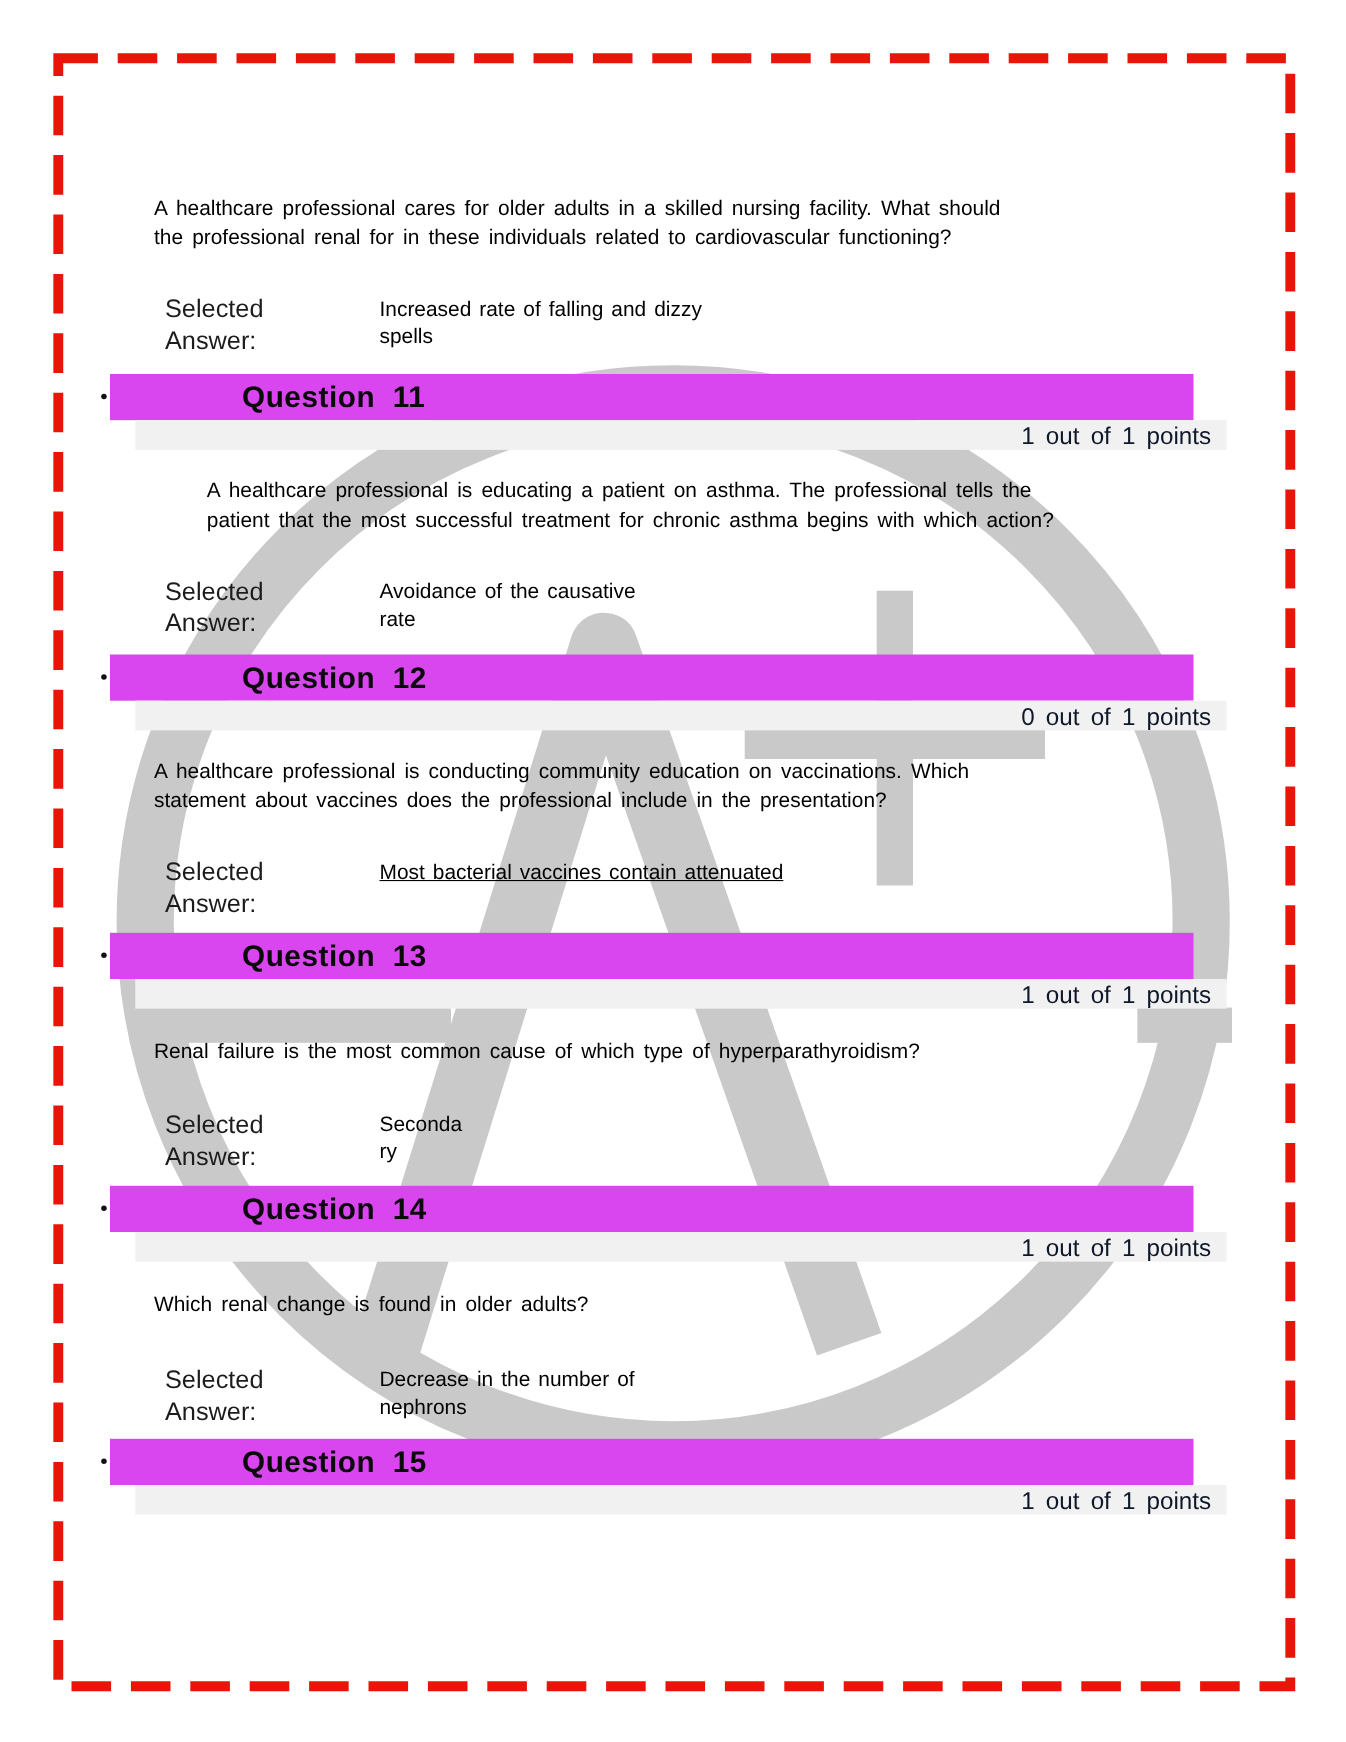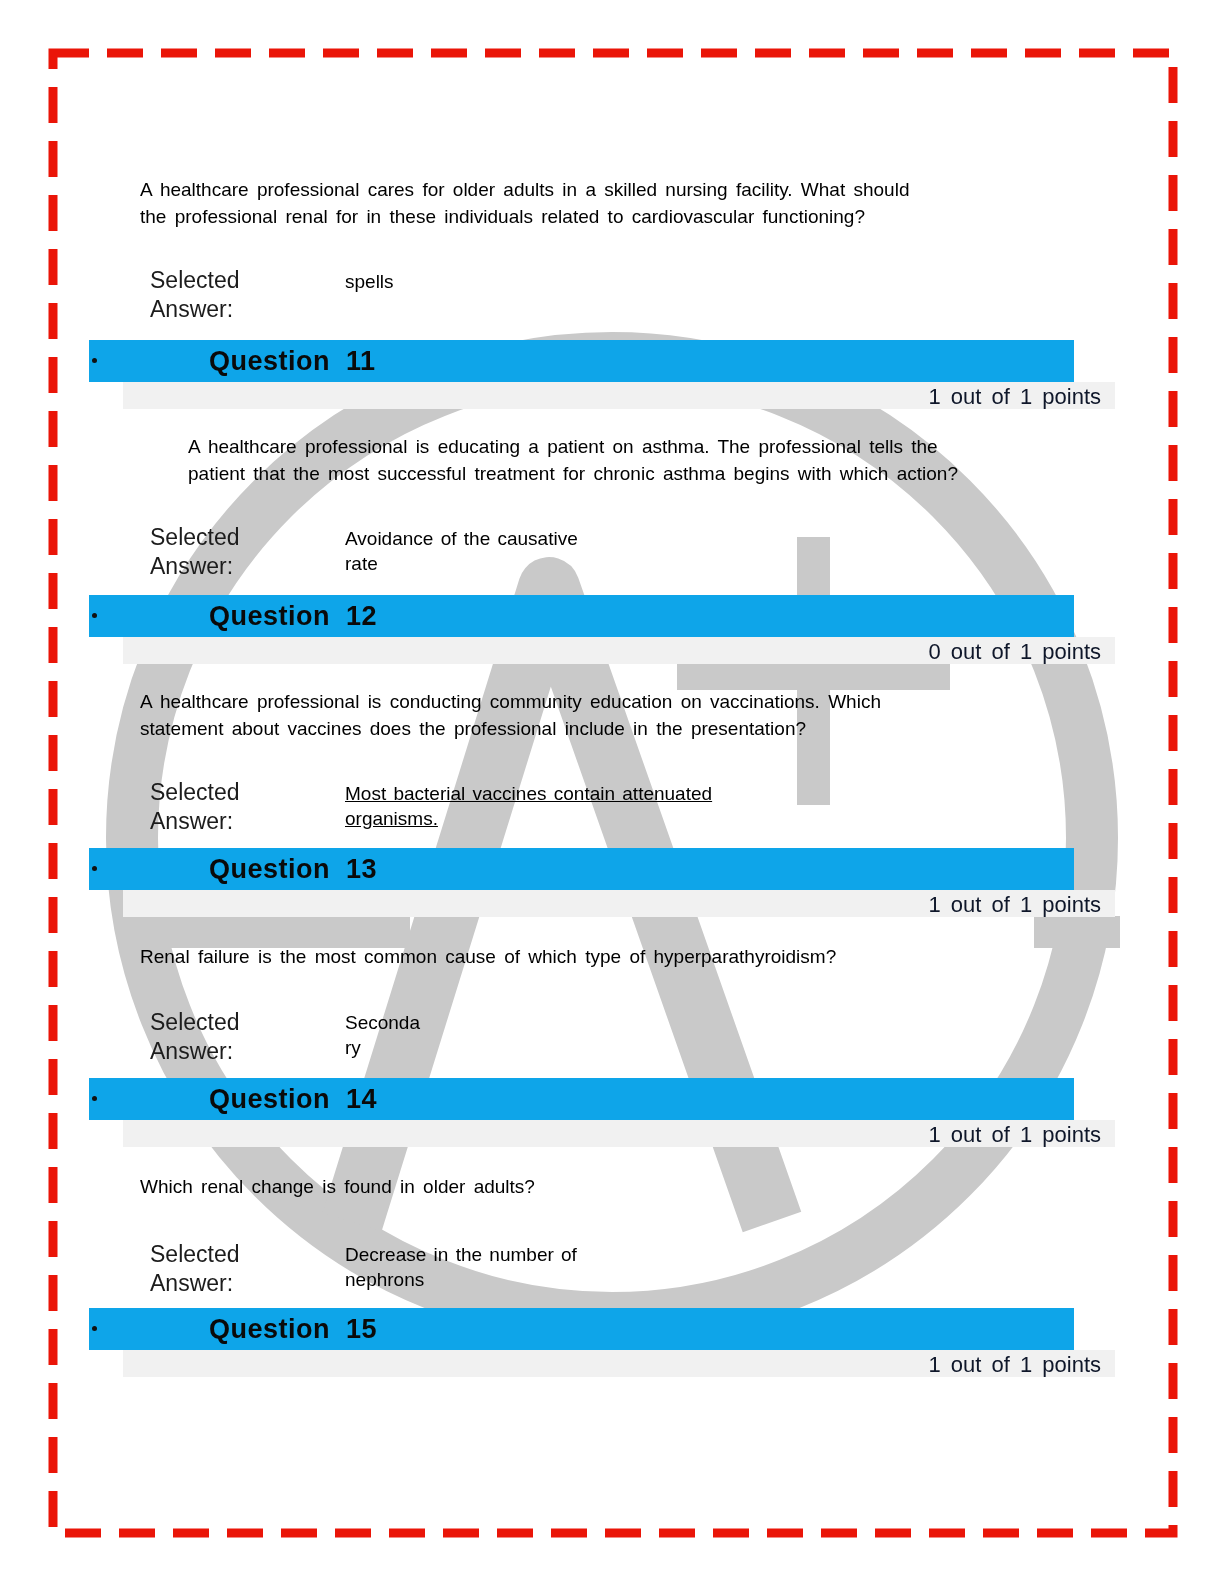--- a/index.html
+++ b/index.html
@@ -12,21 +12,21 @@
   
   .qtext{position:absolute;left:140px;width:905px;font-size:19px;line-height:27px;
          word-spacing:3px;z-index:5;}
   
   .sel-label{position:absolute;left:150px;width:140px;font-size:23px;line-height:29px;
              color:#1c1c1c;z-index:5;}
   
   .ans{position:absolute;left:345px;width:460px;font-size:19px;line-height:25px;
        word-spacing:2px;z-index:5;}
   
-  .title-band{position:absolute;left:89px;width:985px;height:42px;background:#0ea5e9;
+  .title-band{position:absolute;left:100px;width:985px;height:42px;background:#d946ef;
               z-index:4;}
   .title-band .title{padding-left:120px;line-height:42px;font-size:27px;font-weight:bold;
                      letter-spacing:0.5px;word-spacing:8px;color:#0a0a0a;}
   .points-band{position:absolute;left:123px;width:992px;height:27px;background:#f1f1f1;
                z-index:4;text-align:right;box-sizing:border-box;padding-right:14px;
                font-size:22px;line-height:30px;word-spacing:4px;color:#0f172a;}
   .bullet{position:absolute;left:92px;width:5px;height:5px;background:#111;
           border-radius:50%;z-index:6;}
   
   #intro-q{top:176px;}      #intro-sel{top:266px;}  #intro-ans{top:269px;}
@@ -56,20 +56,21 @@
 
 <div id="intro-q" class="qtext">
   <div>A healthcare professional cares for older adults in a skilled nursing facility. What should</div>
   <div>the professional renal for in these individuals related to cardiovascular functioning?</div>
 </div>
 <div id="intro-sel" class="sel-label">
   <div>Selected</div>
   <div>Answer:</div>
 </div>
 <div id="intro-ans" class="ans">
+  <div>Increased rate of falling and dizzy</div>
   <div>spells</div>
 </div>
 
 <div id="d1" class="bullet"></div>
 <div id="b1" class="title-band">
   <div class="title">Question 11</div>
 </div>
 <div id="p1" class="points-band">
   <span>1 out of 1 points</span>
 </div>
@@ -96,21 +97,20 @@
 <div id="q2" class="qtext">
   <div>A healthcare professional is conducting community education on vaccinations. Which</div>
   <div>statement about vaccines does the professional include in the presentation?</div>
 </div>
 <div id="l2" class="sel-label">
   <div>Selected</div>
   <div>Answer:</div>
 </div>
 <div id="a2" class="ans">
   <div>Most bacterial vaccines contain attenuated</div>
-  <div>organisms.</div>
 </div>
 
 <div id="d3" class="bullet"></div>
 <div id="b3" class="title-band">
   <div class="title">Question 13</div>
 </div>
 <div id="p3" class="points-band">
   <span>1 out of 1 points</span>
 </div>
 <div id="q3" class="qtext">

